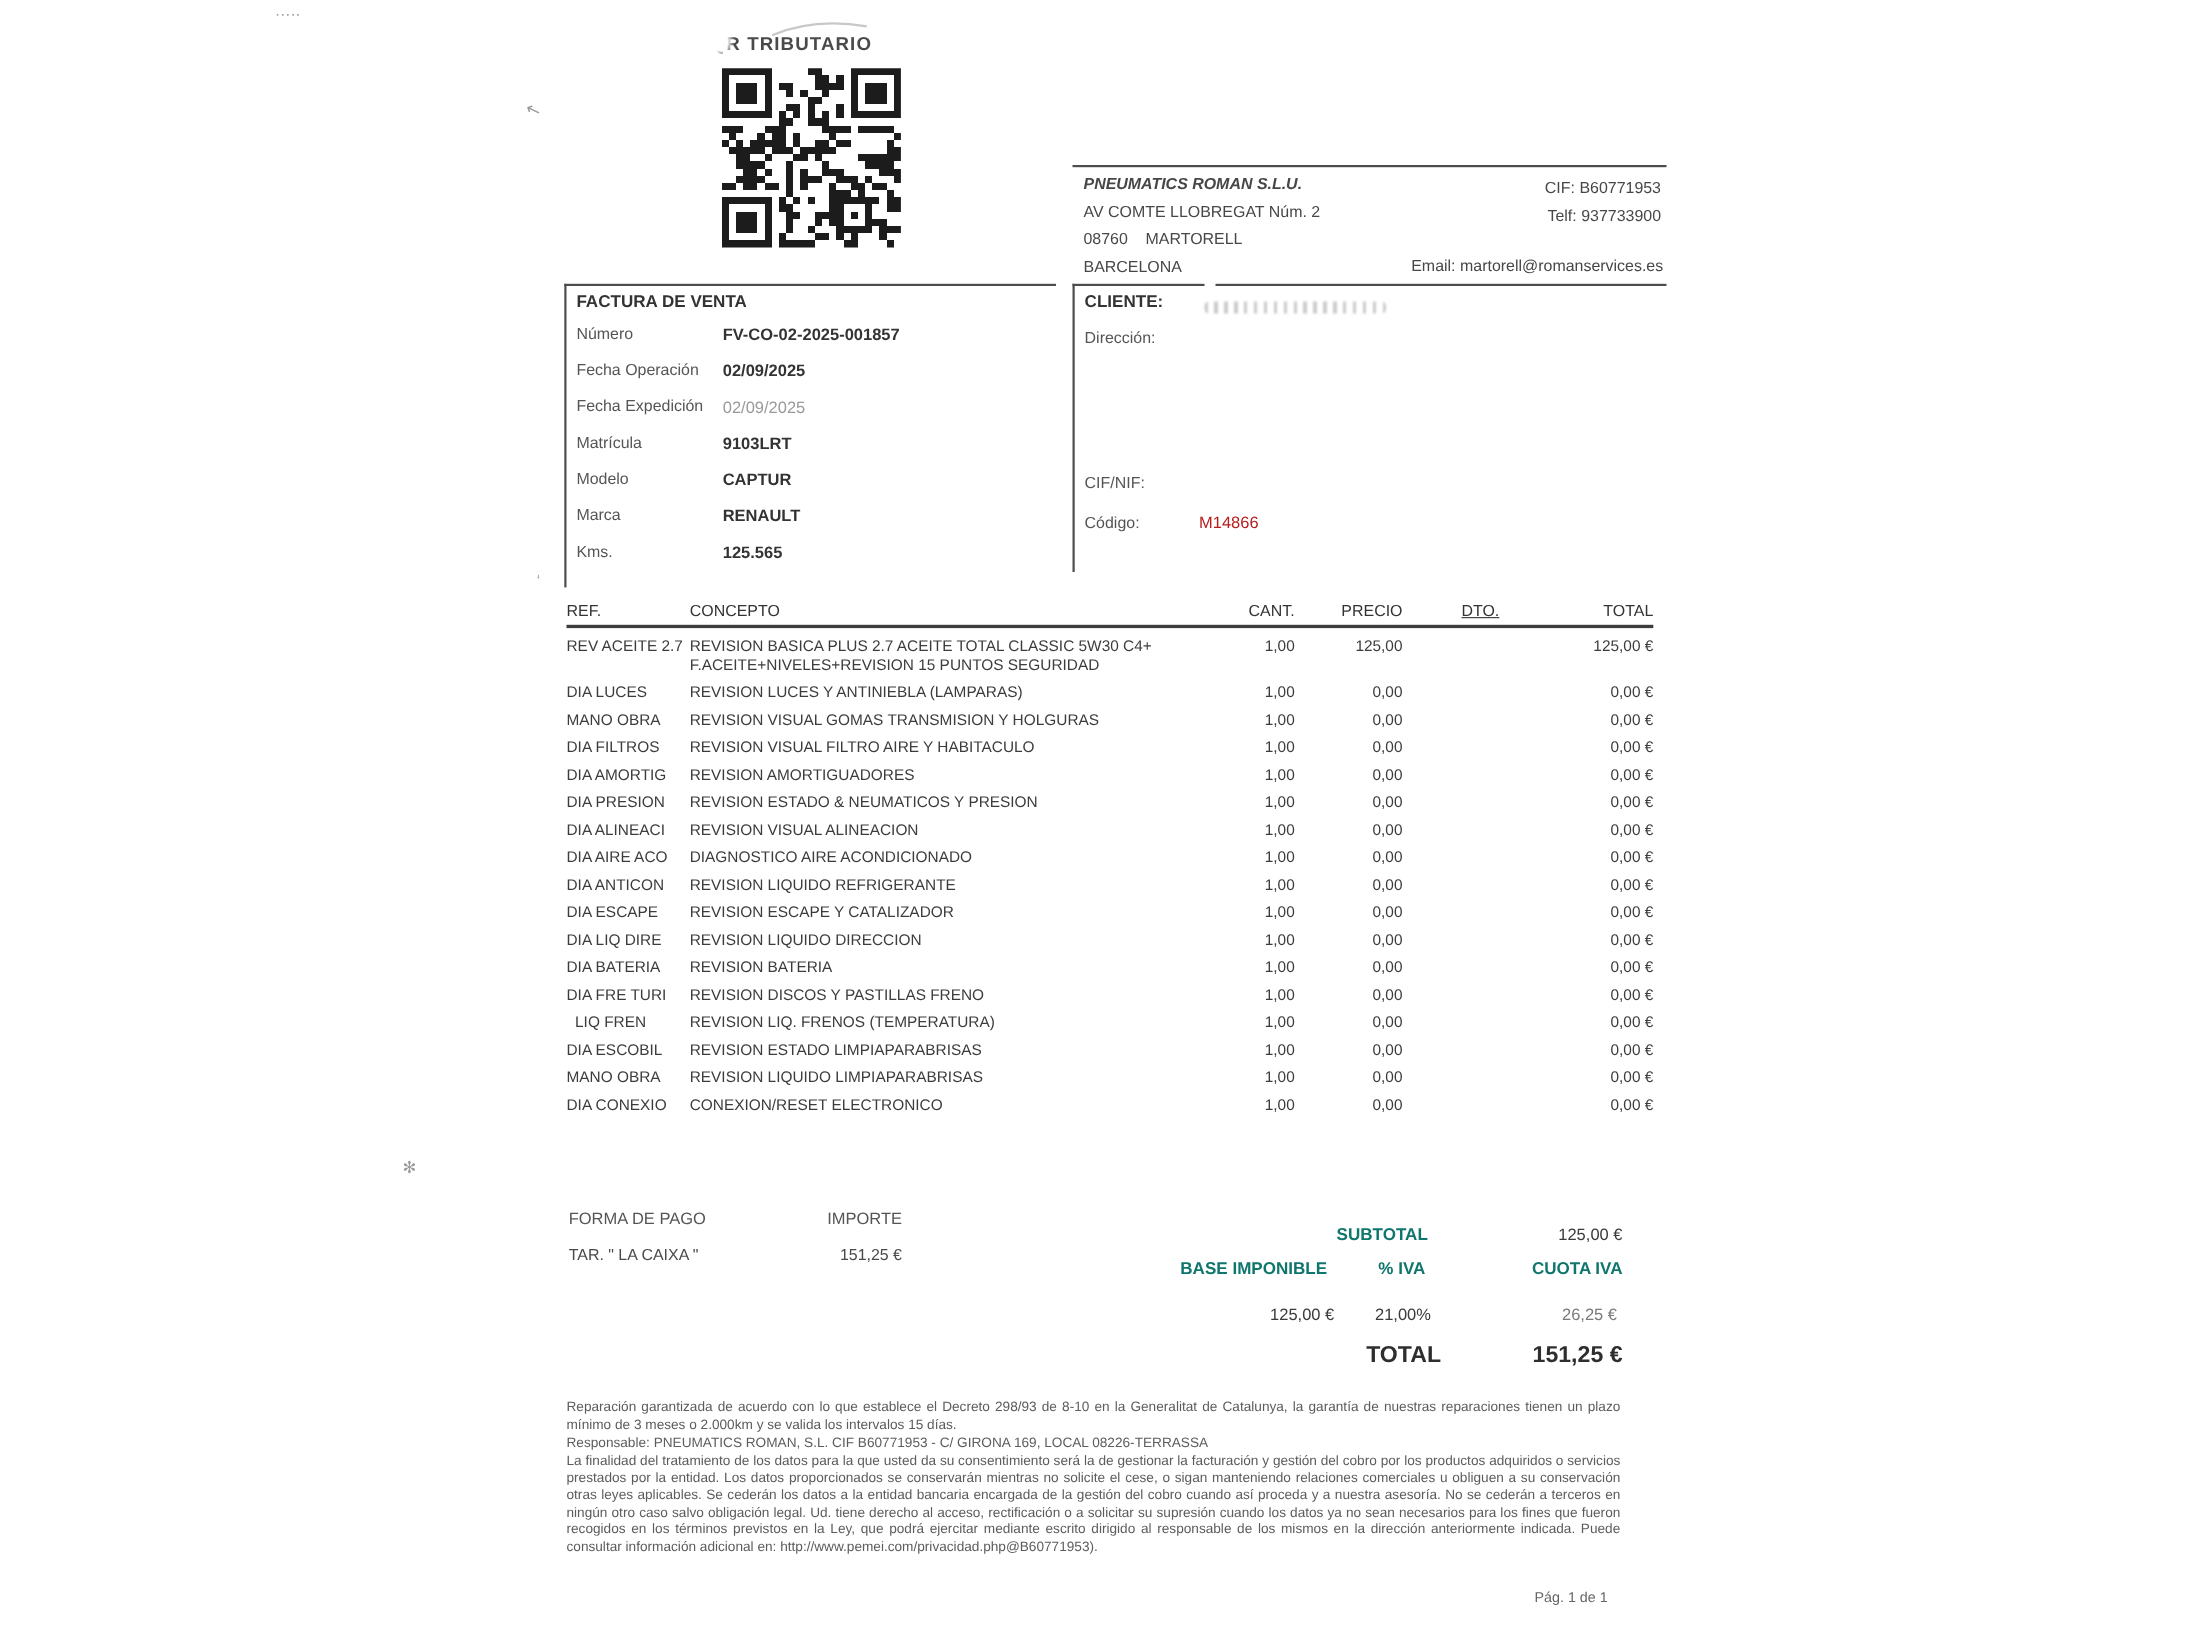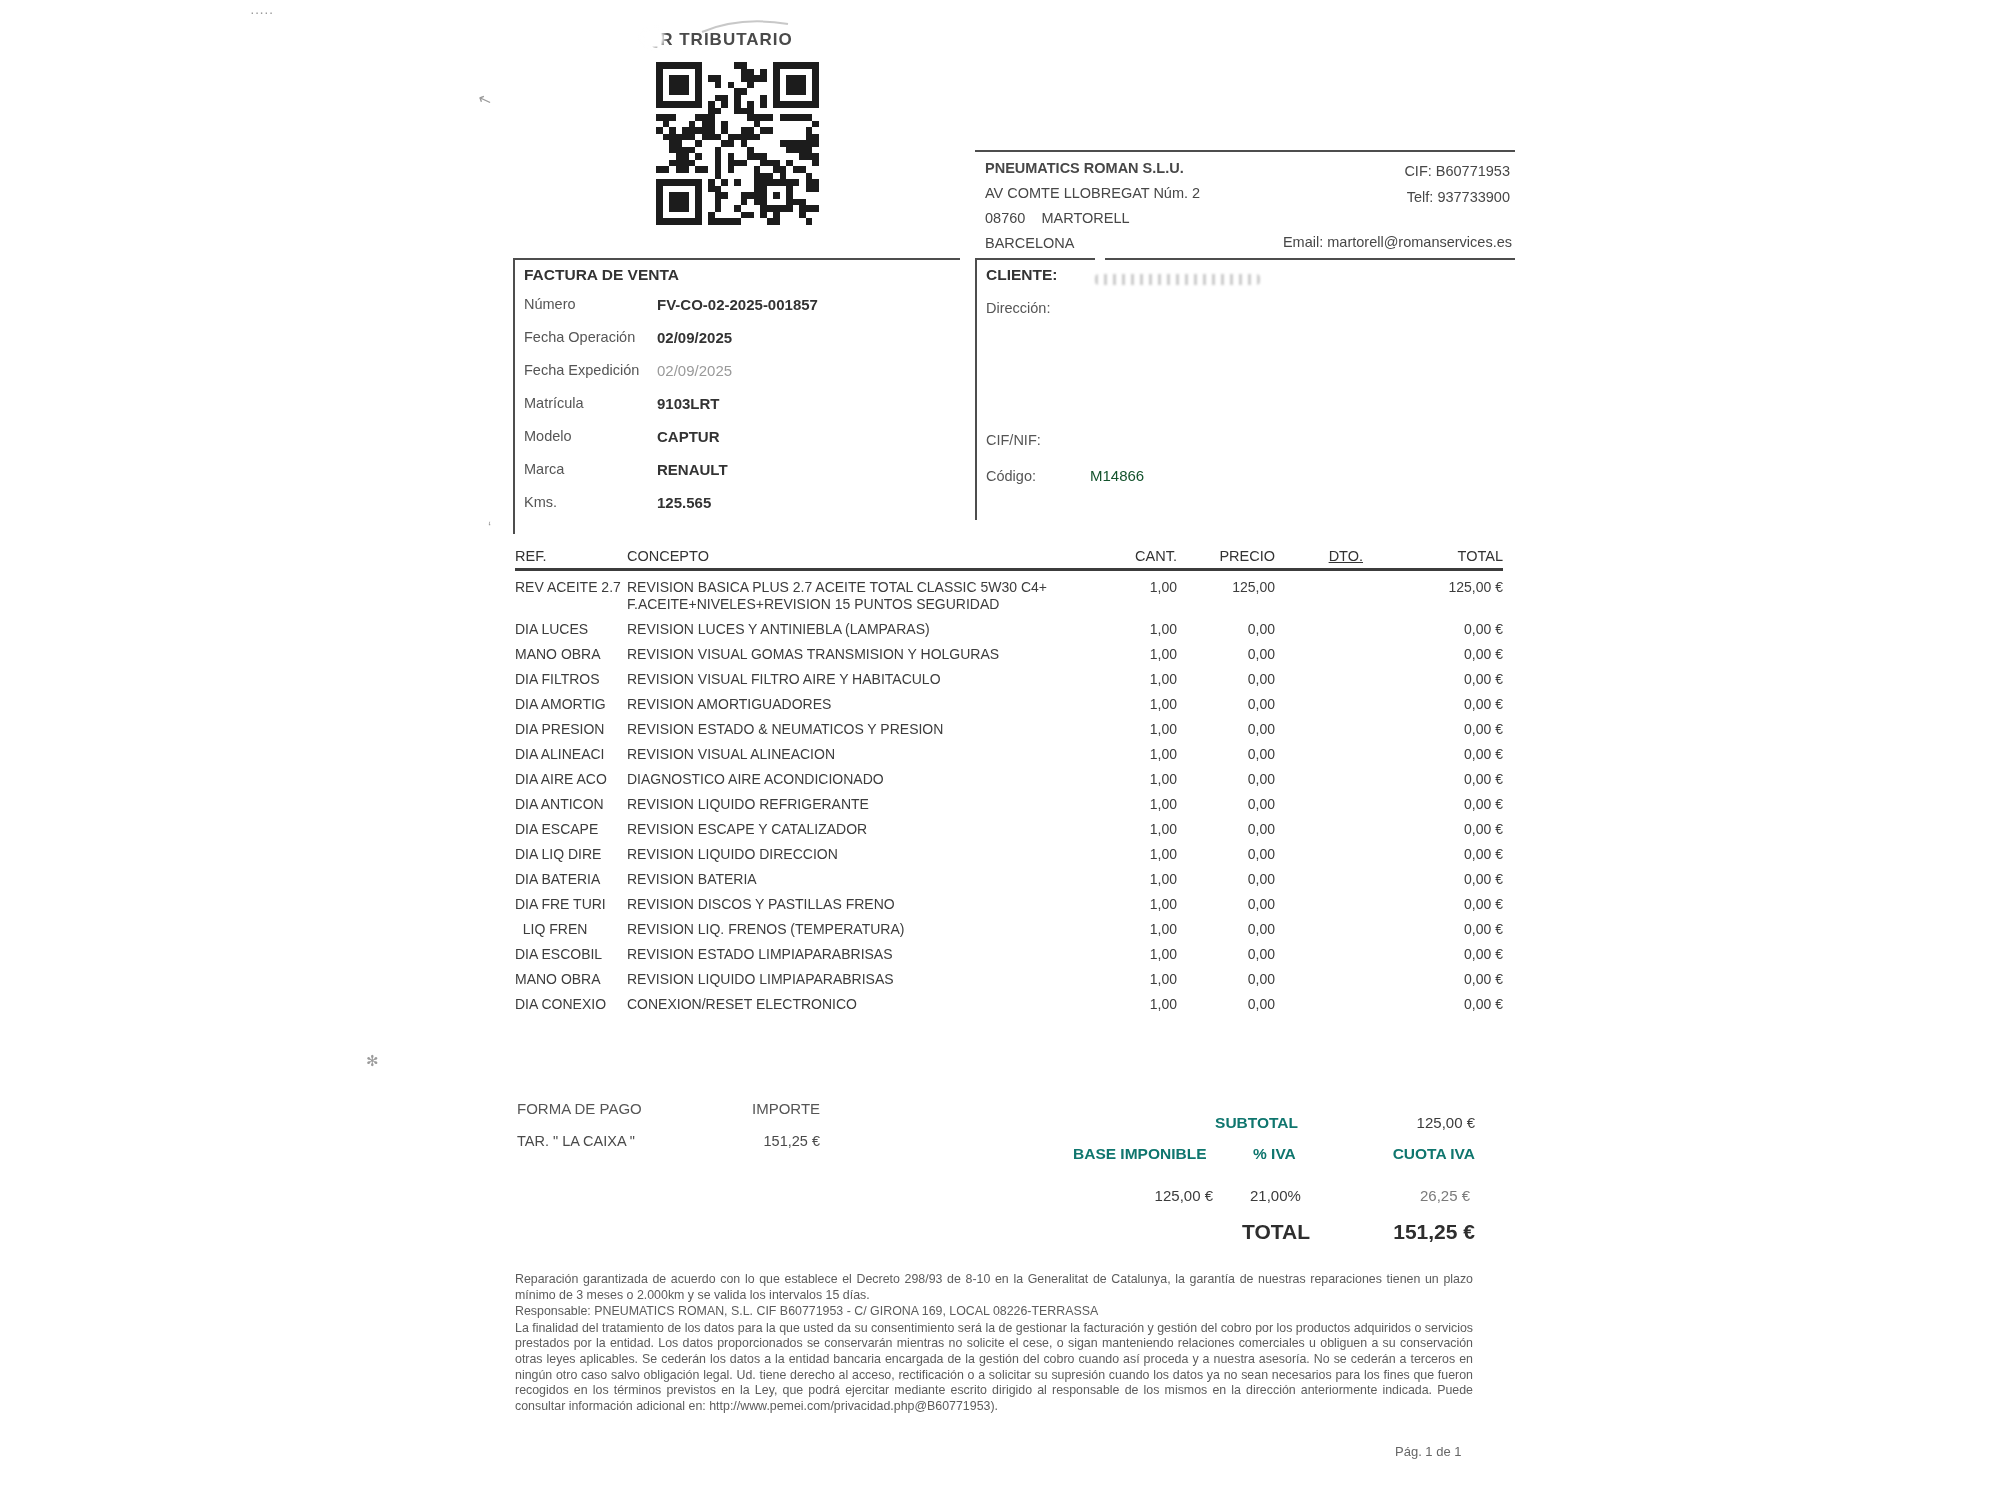--- a/index.html
+++ b/index.html
@@ -1,21 +1,21 @@
 <!DOCTYPE html>
 <html><head>
 <meta charset="utf-8">
 <style>
   html,body{margin:0;padding:0;background:#ffffff;}
   body{width:2000px;height:1500px;position:relative;overflow:hidden;
        font-family:"Liberation Sans", sans-serif;color:#3a3a3a;}
   .doc{position:absolute;inset:0;filter:blur(0.3px);}
   .abs{position:absolute;}
   .r{text-align:right;}
-  .b{font-weight:bold;}
+  .b{font-weight:bold;font-style:italic;}
   
   .qr-label{font-size:17px;font-weight:bold;letter-spacing:1px;color:#4a4a4a;}
   .qr-smudge{background:radial-gradient(closest-side,#ffffff 55%,rgba(255,255,255,0));}
   
   .hline{background:#4d4d4d;height:2px;}
   .vline{background:#4d4d4d;width:2px;}
   .company-line{font-size:14.5px;line-height:25px;white-space:pre;color:#474747;}
   
   .box-title{font-size:15.5px;font-weight:bold;color:#333;}
   .field-row{position:relative;height:33px;}
@@ -417,21 +417,21 @@
       </div>
     </div>
 
   <div class="abs hline" style="left:975px;top:258px;width:120px;"></div>
   <div class="abs vline" style="left:975px;top:258px;height:262px;"></div>
   <div class="abs box-title" style="left:986px;top:266px;">CLIENTE:</div>
   <div class="abs client-name-smudge" style="left:1095px;top:274px;width:165px;"></div>
   <div class="abs client-label" style="left:986px;top:300px;">Dirección:</div>
   <div class="abs client-label" style="left:986px;top:432px;">CIF/NIF:</div>
   <div class="abs client-label" style="left:986px;top:468px;">Código:</div>
-  <div class="abs" style="left:1090px;top:467px;font-size:15px;color:#14532d;">M14866</div>
+  <div class="abs" style="left:1090px;top:467px;font-size:15px;color:#b91c1c;">M14866</div>
 
   <div class="abs tbl" style="left:515px;top:548px;width:988px;">
     <div class="tbl-head">
       <div class="col-ref">REF.</div>
       <div class="col-con">CONCEPTO</div>
       <div class="col-cant">CANT.</div>
       <div class="col-precio">PRECIO</div>
       <div class="col-dto">DTO.</div>
       <div class="col-total">TOTAL</div>
     </div>

